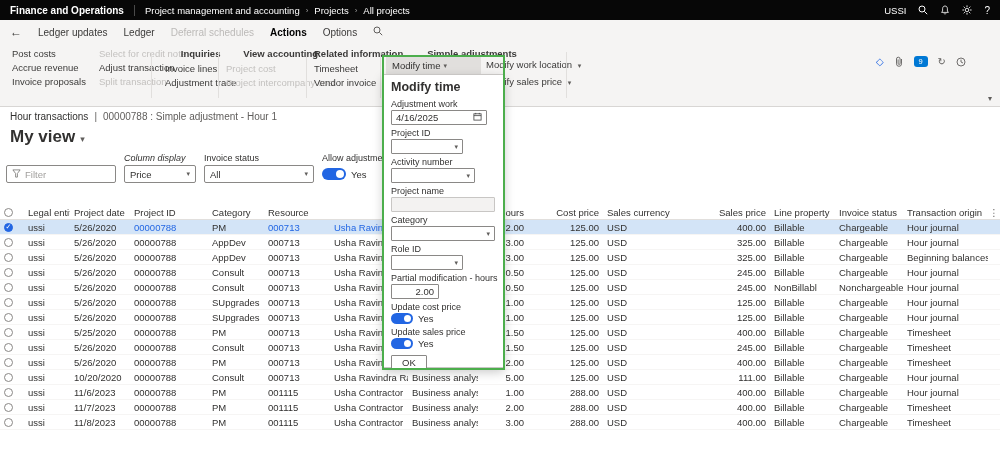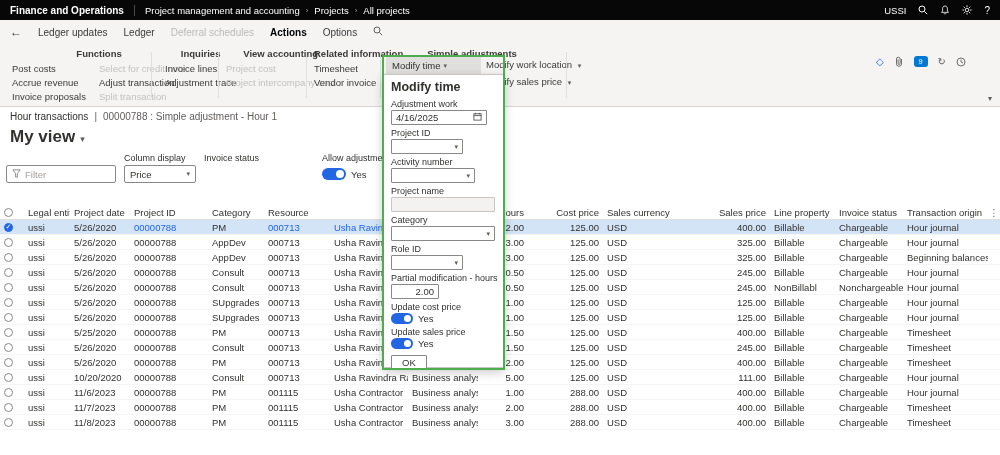--- a/index.html
+++ b/index.html
@@ -146,21 +146,20 @@
     <span class="mb-item">
       <svg width="10" height="10" viewBox="0 0 10 10">
           <circle cx="4" cy="4" r="3" fill="none" stroke="#605e5c" stroke-width="1"></circle>
           <line x1="6.4" y1="6.4" x2="9.2" y2="9.2" stroke="#605e5c" stroke-width="1"></line>
         </svg>
     </span>
   </div>
 
   <div class="ribbon">
     <div class="group" style="left:12px;">
-      <div class="gtitle">Functions</div>
       <div class="gcols">
         <div class="gcol">
           <div class="ritem">Post costs</div>
           <div class="ritem">Accrue revenue</div>
           <div class="ritem">Invoice proposals</div>
         </div>
         <div class="gcol">
           <div class="ritem disabled">Select for credit note</div>
           <div class="ritem">Adjust transaction</div>
           <div class="ritem disabled">Split transaction</div>
@@ -249,26 +248,30 @@
   </div>
 
   <div class="filterbox">
     <span>
       <svg width="9" height="9" viewBox="0 0 10 10">
           <path d="M1 1 L9 1 L6 5 L6 9 L4 9 L4 5 Z" fill="none" stroke="#767472" stroke-width="0.9"></path>
         </svg>
     </span>
     <span>Filter</span>
   </div>
-  <span class="ctl-label" style="left:124px;top:153px;">Column display</span>
+  <span class="ctl-label" style="left:124px;top:153px;font-style:italic;">Column display</span>
   <div class="select" style="left:124px;top:165px;width:72px;">
     <span>Price</span>
     <span class="chev">▾</span>
   </div>
   <span class="ctl-label" style="left:204px;top:153px;">Invoice status</span>
+  <div class="select" style="left:204px;top:165px;width:110px;">
+    <span>All</span>
+    <span class="chev">▾</span>
+  </div>
   <span class="ctl-label" style="left:322px;top:153px;">Allow adjustments</span>
   <div class="togglerow" style="left:322px;top:168px;">
     <span class="pill">
         <span class="knob"></span>
       </span>
     <span>Yes</span>
   </div>
 
 
   <div class="grid">

